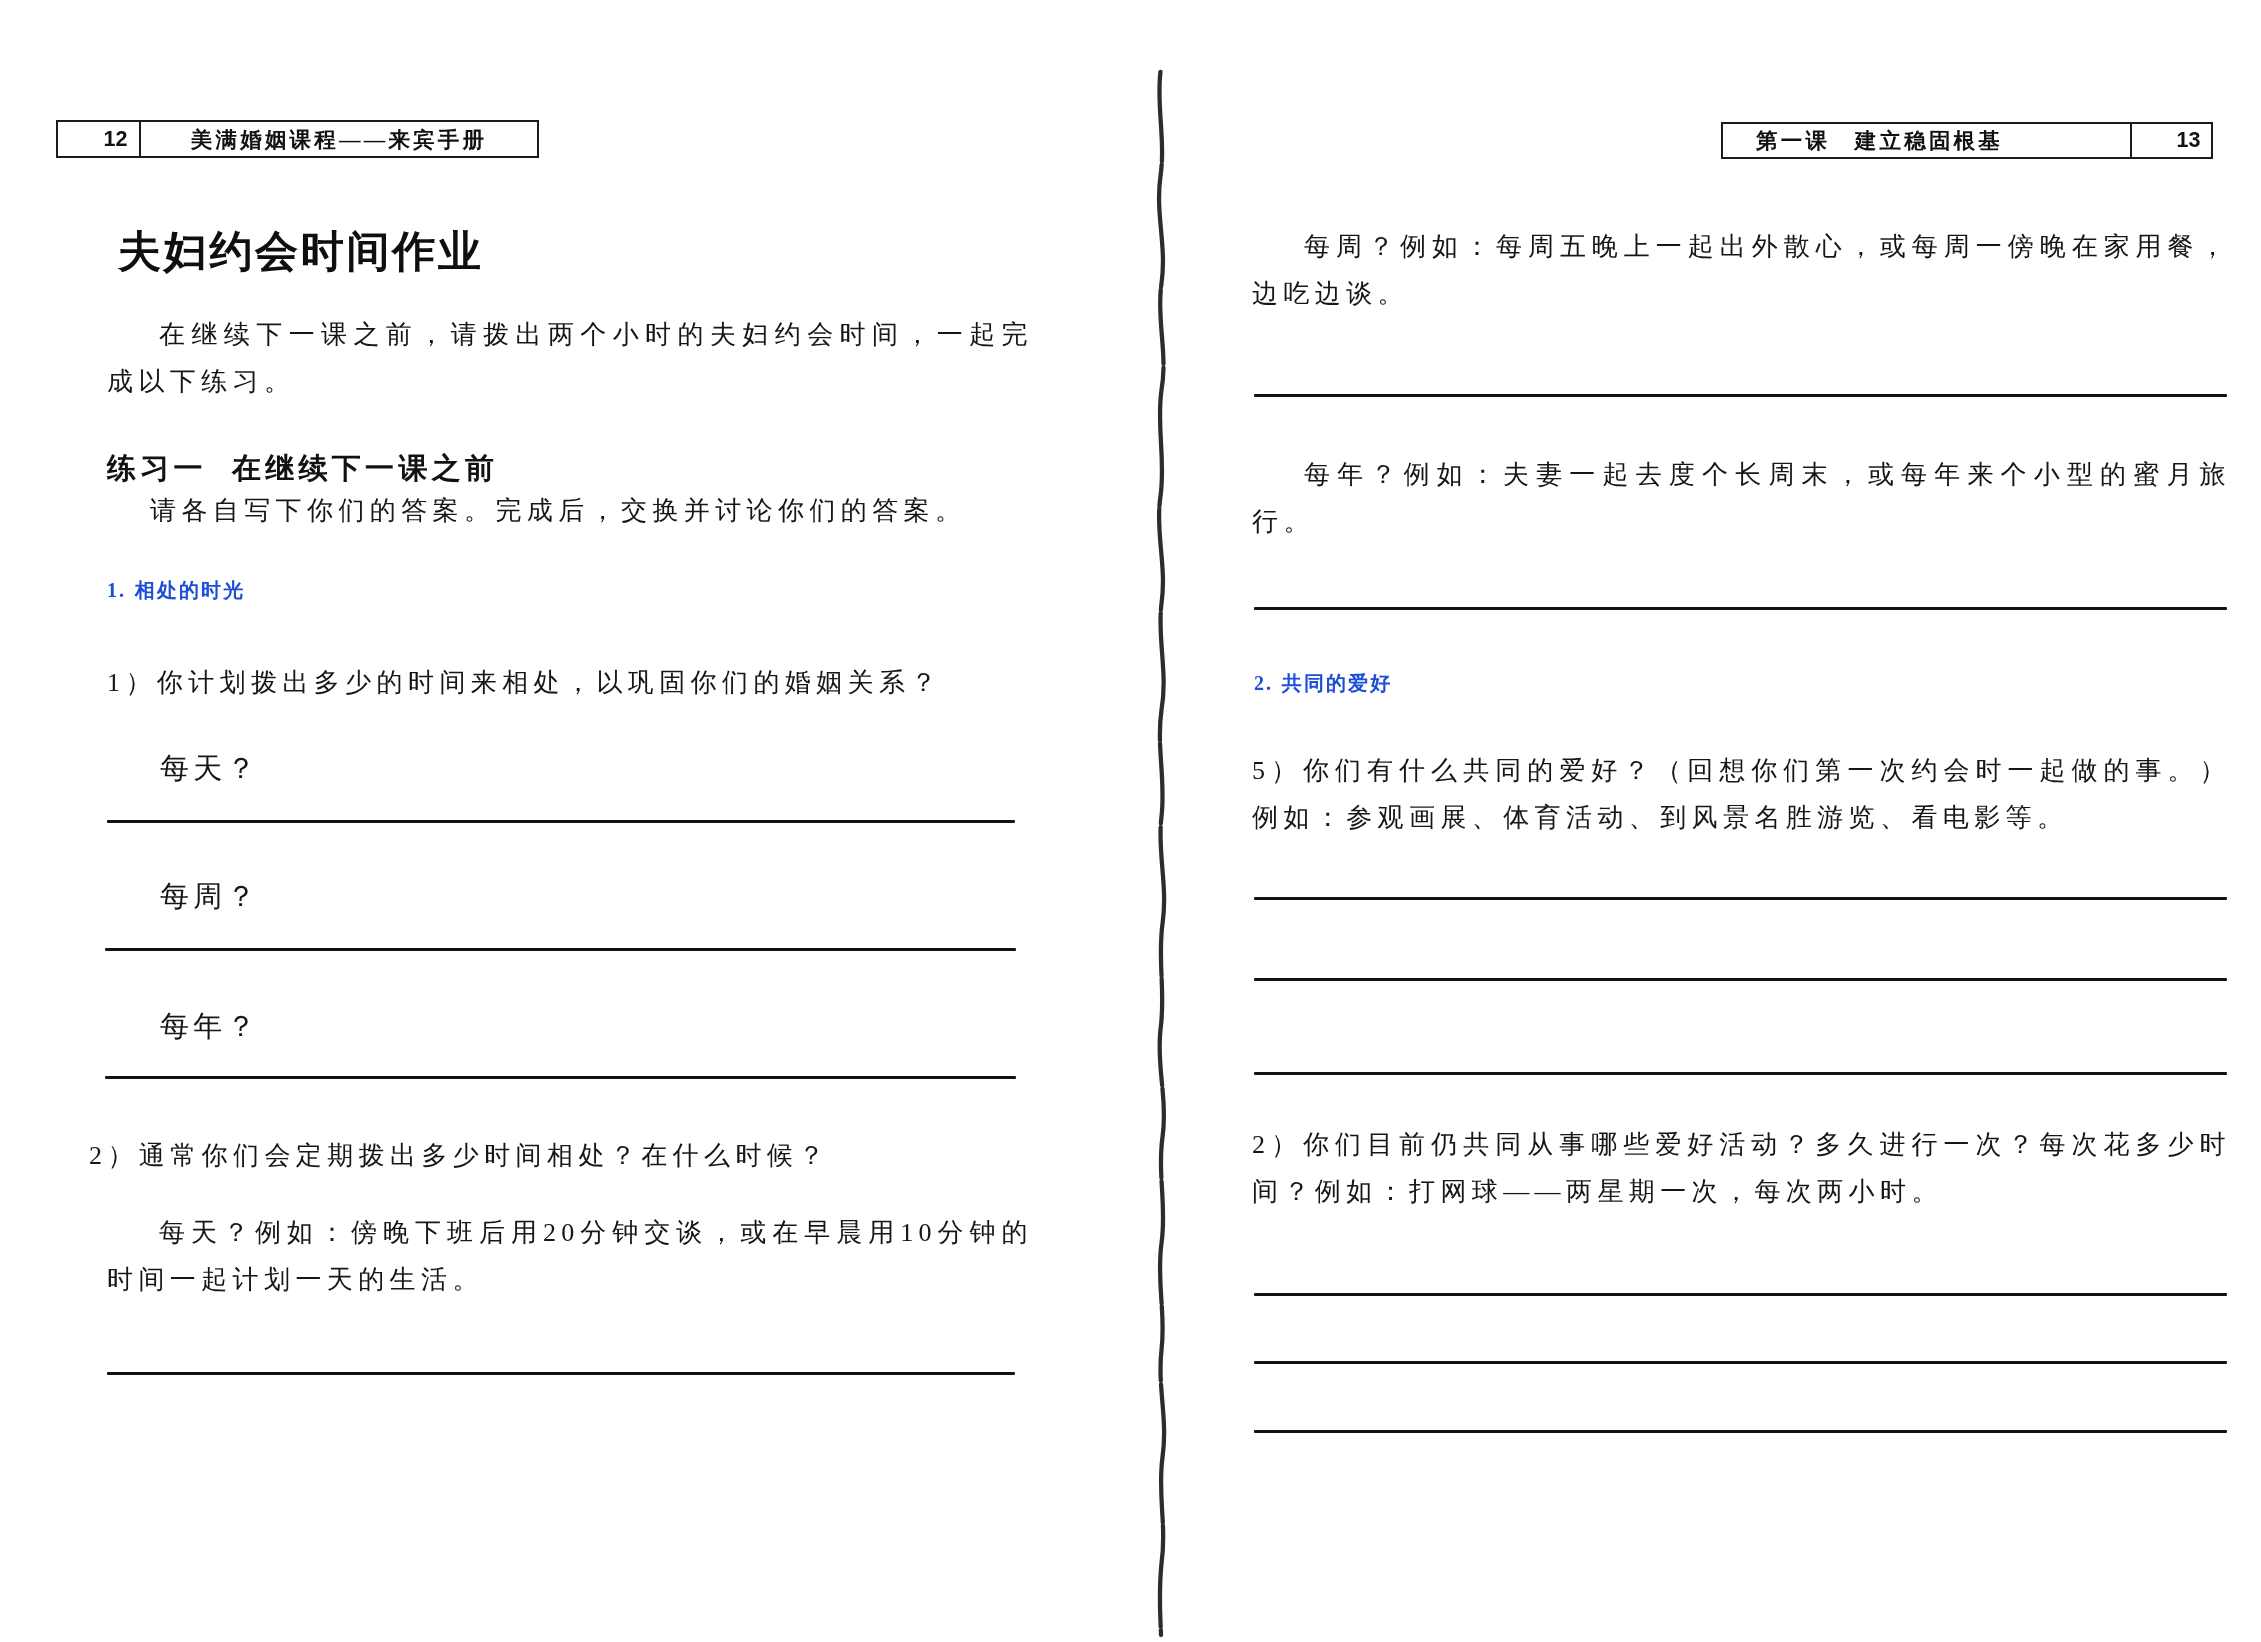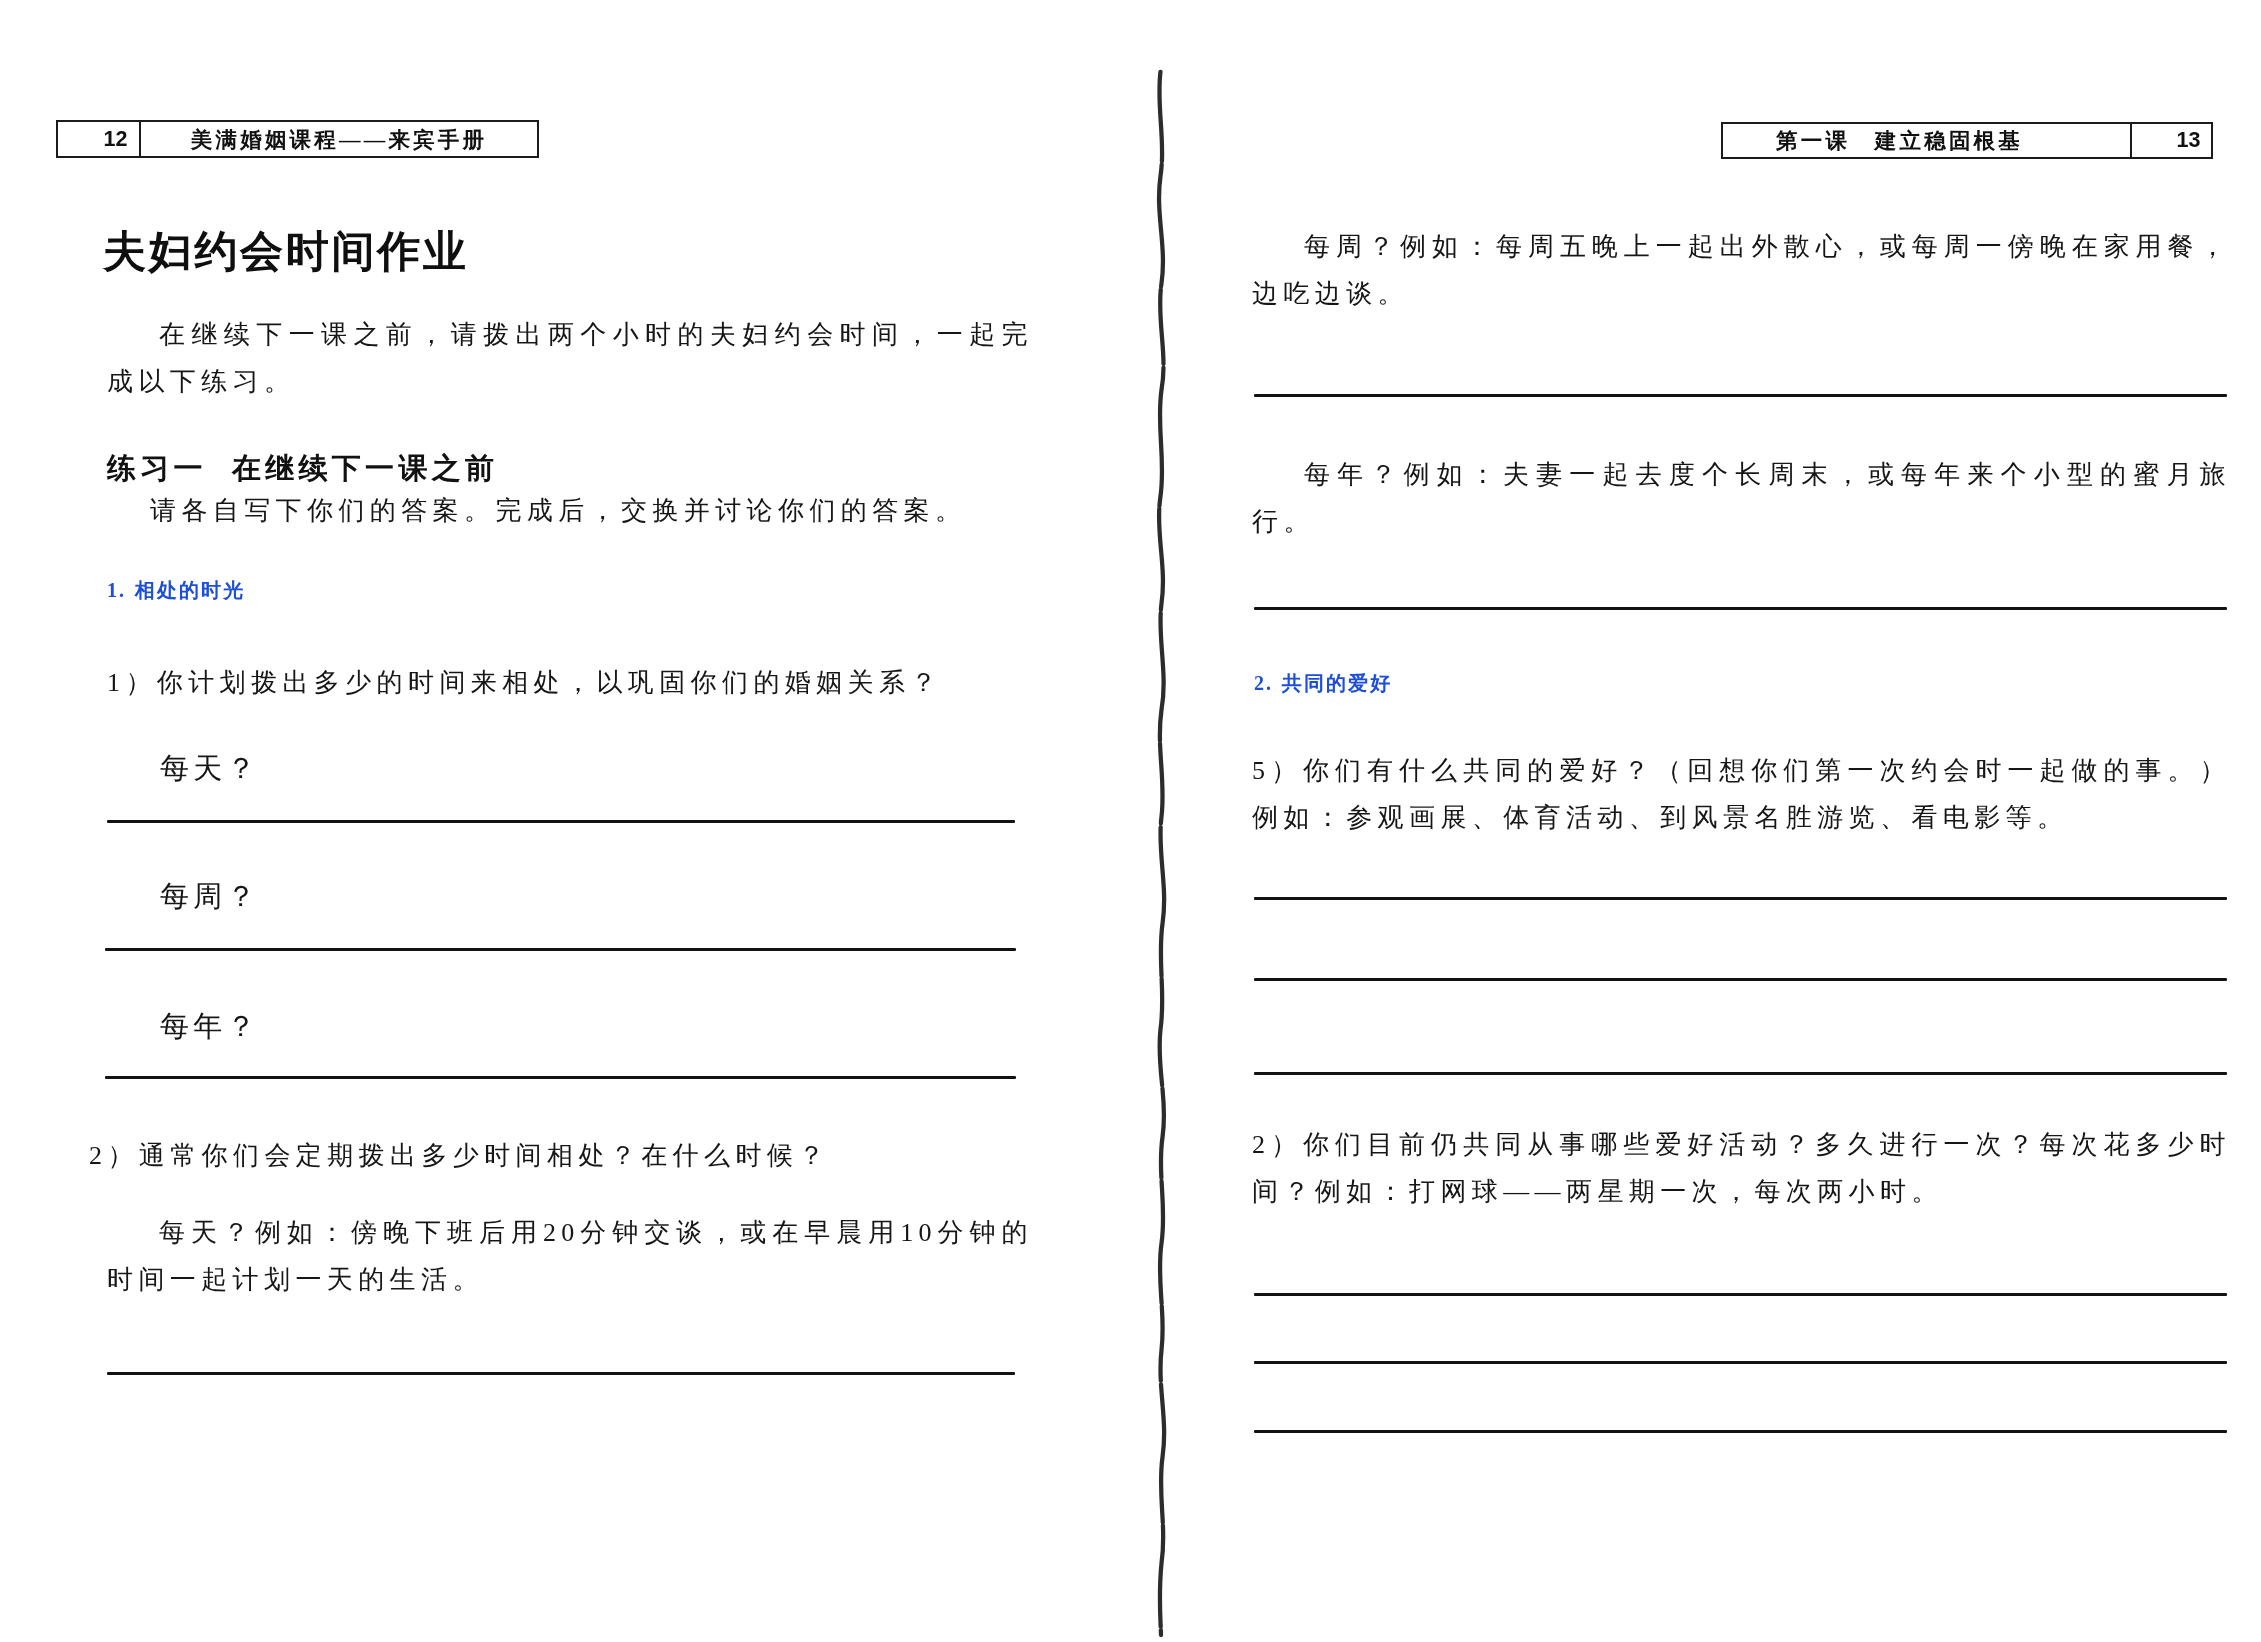--- a/index.html
+++ b/index.html
@@ -39,21 +39,21 @@
 
 <div id="spread">
 
   <div>
 
     <div class="header-box" style="left:56px;top:120px;width:483px;height:38px;">
       <div class="hdr-cell hdr-num" style="border-right:2.7px solid #1b1b1b;">12</div>
       <div class="hdr-cell hdr-title">美满婚姻课程——来宾手册</div>
     </div>
 
-    <div class="abs sans doc-title" style="left:103px;top:223px;">夫妇约会时间作业</div>
+    <div class="abs sans doc-title" style="left:118px;top:223px;">夫妇约会时间作业</div>
 
     <div class="abs para indent" style="left:107px;top:311px;width:926px;">在继续下一课之前，请拨出两个小时的夫妇约会时间，一起完成以下练习。</div>
 
     <div class="abs sans ex-heading" style="left:107px;top:449px;">
       <span>练习一</span><span style="display:inline-block;width:25px;"></span><span>在继续下一课之前</span>
     </div>
 
     <div class="abs para indent" style="left:98px;top:487px;width:926px;">请各自写下你们的答案。完成后，交换并讨论你们的答案。</div>
 
     <div class="abs sec-heading" style="left:107px;top:577px;">
@@ -74,21 +74,21 @@
     <div class="abs para" style="left:89px;top:1132px;width:956px;">2）通常你们会定期拨出多少时间相处？在什么时候？</div>
 
     <div class="abs para indent" style="left:107px;top:1209px;width:926px;">每天？例如：傍晚下班后用20分钟交谈，或在早晨用10分钟的时间一起计划一天的生活。</div>
 
     <div class="hline" style="left:107px;top:1372px;width:908px;"></div>
   </div>
 
   <div>
 
     <div class="header-box" style="left:1721px;top:122px;width:492px;height:37px;">
-      <div class="hdr-cell hdr-title" style="justify-content:flex-start;padding-left:53px;">第一课　建立稳固根基</div>
+      <div class="hdr-cell hdr-title" style="justify-content:flex-start;padding-left:33px;">第一课　建立稳固根基</div>
       <div class="hdr-cell hdr-num" style="border-left:2.7px solid #1b1b1b;width:45px;">13</div>
     </div>
 
     <div class="abs para indent" style="left:1252px;top:223px;width:979px;">每周？例如：每周五晚上一起出外散心，或每周一傍晚在家用餐，边吃边谈。</div>
     <div class="hline" style="left:1254px;top:394px;width:973px;"></div>
 
     <div class="abs para indent" style="left:1252px;top:451px;width:979px;">每年？例如：夫妻一起去度个长周末，或每年来个小型的蜜月旅行。</div>
     <div class="hline" style="left:1254px;top:607px;width:973px;"></div>
 
     <div class="abs sec-heading" style="left:1254px;top:670px;">

